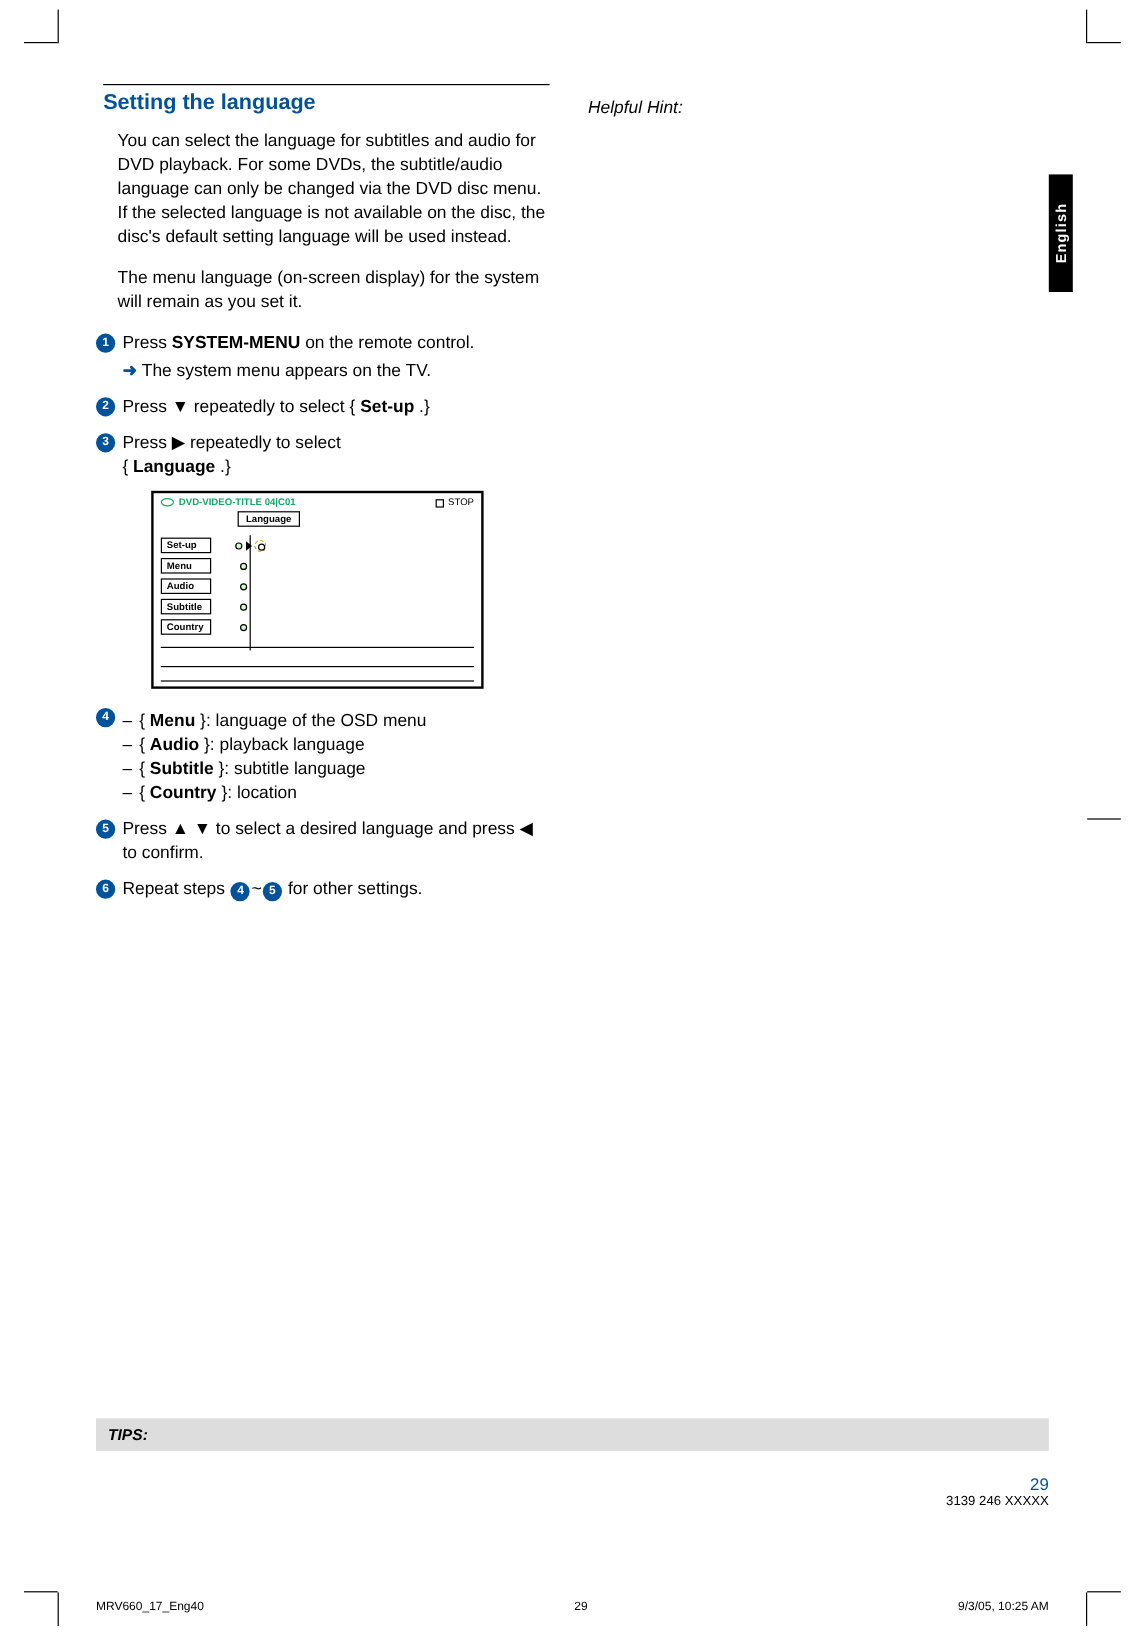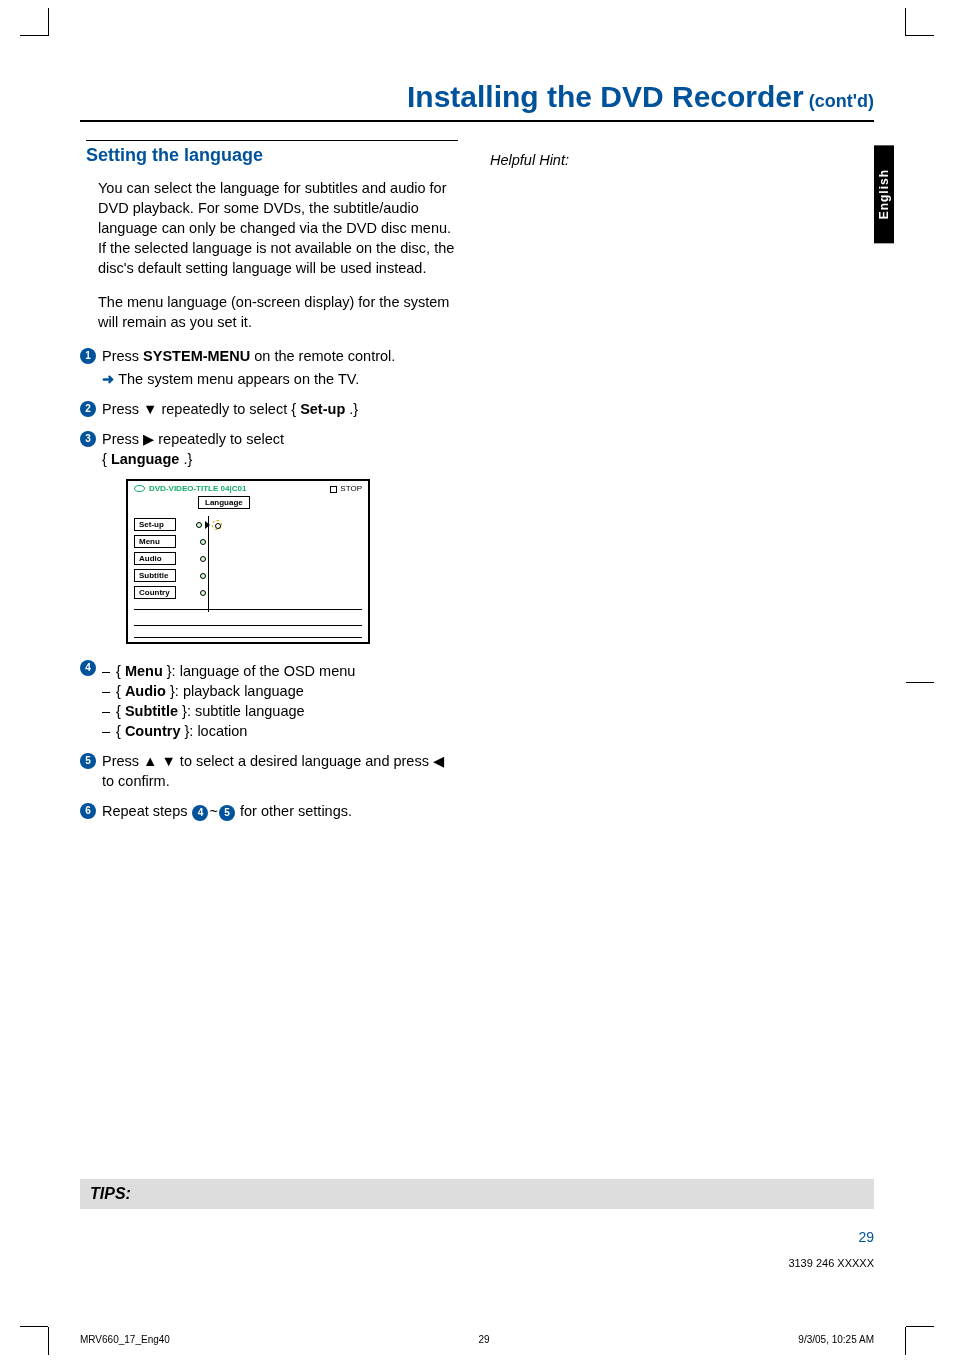--- a/index.html
+++ b/index.html
@@ -73,21 +73,21 @@
 
   .sub { margin-left:0px; margin-top:3px; }
   .sub .row { display:flex; font-size:14.5px; line-height:1.38; }
   .sub .dash { width:14px; flex-shrink:0; }
 
   .italic { font-style: italic; }
   strong { font-weight: bold; }
 
   
   .ui-box {
-    width: 244px; border:2px solid #000; margin: 8px auto 14px 46px;
+    width: 277px; border:2px solid #000; margin: 8px auto 14px 46px;
     font-family: Arial, sans-serif;
   }
   .ui-top { display:flex; justify-content:space-between; align-items:center; padding:3px 6px; font-size:8px; }
   .ui-top .disc { width:11px; height:7px; border:1px solid #1a6; border-radius:50%; display:inline-block; margin-right:4px;}
   .ui-top .left { display:flex; align-items:center; color:#1a6; font-weight:bold;}
   .ui-top .right { display:flex; align-items:flex-end; }
   .ui-top .sq { width:7px; height:7px; border:1px solid #000; display:inline-block; margin-right:3px;}
   .ui-tabrow { position:relative; height:16px; }
   .ui-tab { position:absolute; left:70px; top:0; border:1px solid #000; font-size:8px; font-weight:bold; padding:1px 6px; background:#fff;}
   .ui-tree { position:relative; padding:2px 6px 4px 6px; }
@@ -97,48 +97,45 @@
   .ui-item.first .dot { margin-left:20px; }
   .ui-item.first .play { width:0;height:0;border-top:4px solid transparent;border-bottom:4px solid transparent;border-left:5px solid #000; margin-left:3px;}
   .ui-item.first .ring { width:10px;height:10px;border:1px dashed #cfa000;border-radius:50%;margin-left:2px;position:relative;}
   .ui-item.first .ring::after{content:"";position:absolute;width:4px;height:4px;border:1px solid #000;border-radius:50%;left:2px;top:2px;}
   .ui-tree .vline { position:absolute; left:80px; top:4px; width:1px; height:96px; background:#000;}
   .ui-blank { height:14px; border-top:1px solid #000; margin:2px 6px;}
   .ui-blank2 { height:13px; border-top:1px solid #000; border-bottom:1px solid #000; margin:0 6px 4px 6px;}
 
   .tips-bar {
     position:absolute; left:0; right:0; bottom:66px;
-    background:#ddd; padding:6px 10px; font-size:16px;
+    background:#ddd; padding:6px 10px; font-size:13px;
     display:flex; align-items:center;
   }
   .tips-bar .lbl { font-style:italic; font-weight:bold; margin-right:16px; }
 
   .page-num { position:absolute; right:0; bottom:30px; font-size:14px; color:#00529b; }
-  .part-num { position:absolute; right:0; bottom:6px; font-size:11px; }
+  .part-num { position:absolute; right:0; bottom:18px; font-size:11px; }
 
   .footer { position:absolute; left:80px; right:80px; bottom:20px; display:flex; justify-content:space-between; font-size:10px; color:#000;}
 </style>
 </head>
 <body>
 
 <div class="crop h tl-h"></div>
 <div class="crop v tl-v"></div>
 <div class="crop h tr-h"></div>
 <div class="crop v tr-v"></div>
 <div class="crop h bl-h"></div>
 <div class="crop v bl-v"></div>
 <div class="crop h br-h"></div>
 <div class="crop v br-v"></div>
 <div class="crop midright"></div>
 
 <div class="page">
 
-  <div class="main-title">
-    <span class="t1">Installing the DVD Recorder</span><span class="t2"> (cont'd)</span>
-  </div>
 
   <div class="lang-tab">English</div>
 
   <div class="cols">
     <div class="col">
 
       <div class="section-head">Setting the language</div>
 
       <p class="para">You can select the language for subtitles and audio for DVD playback.  For some DVDs, the subtitle/audio language can only be changed via the DVD disc menu.  If the selected language is not available on the disc, the disc's default setting language will be used instead.</p>
       <p class="para">The menu language (on-screen display) for the system will remain as you set it.</p>

